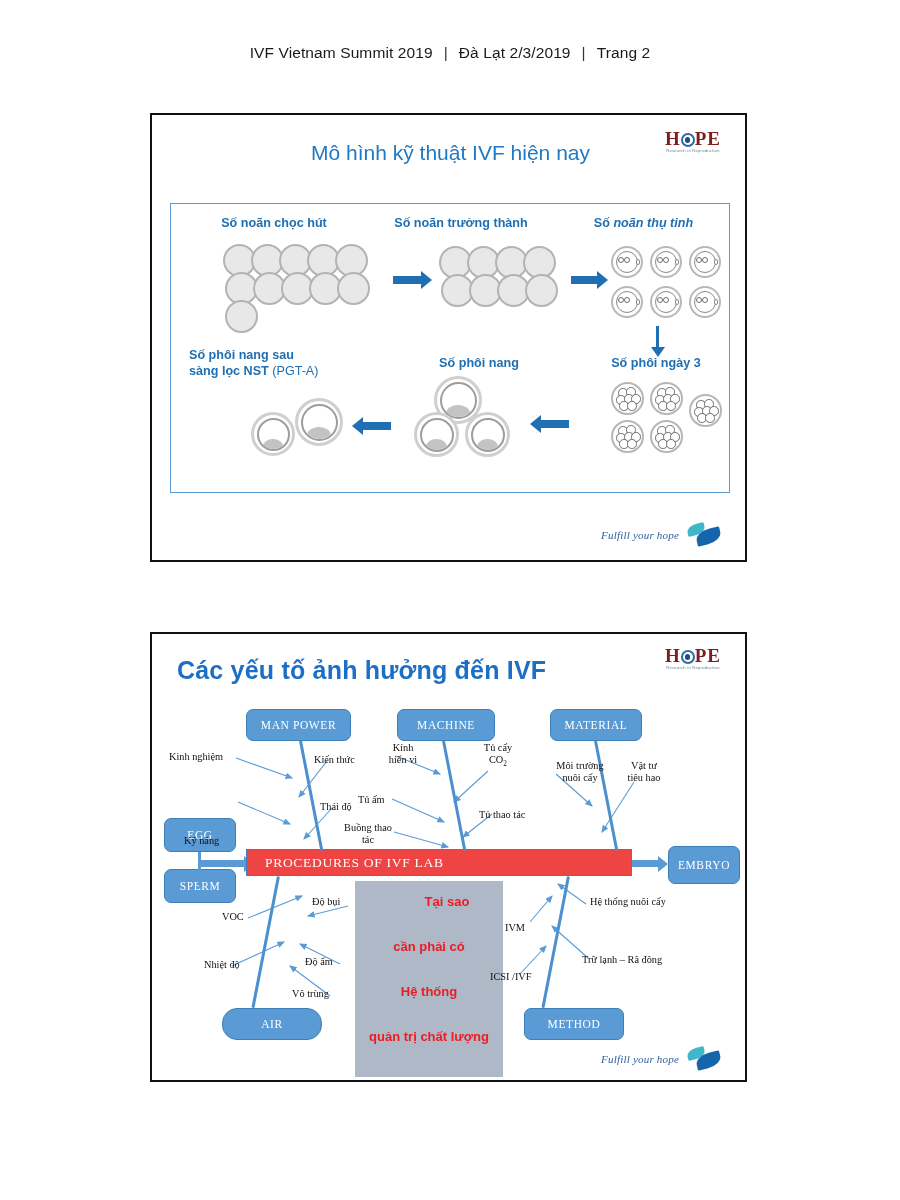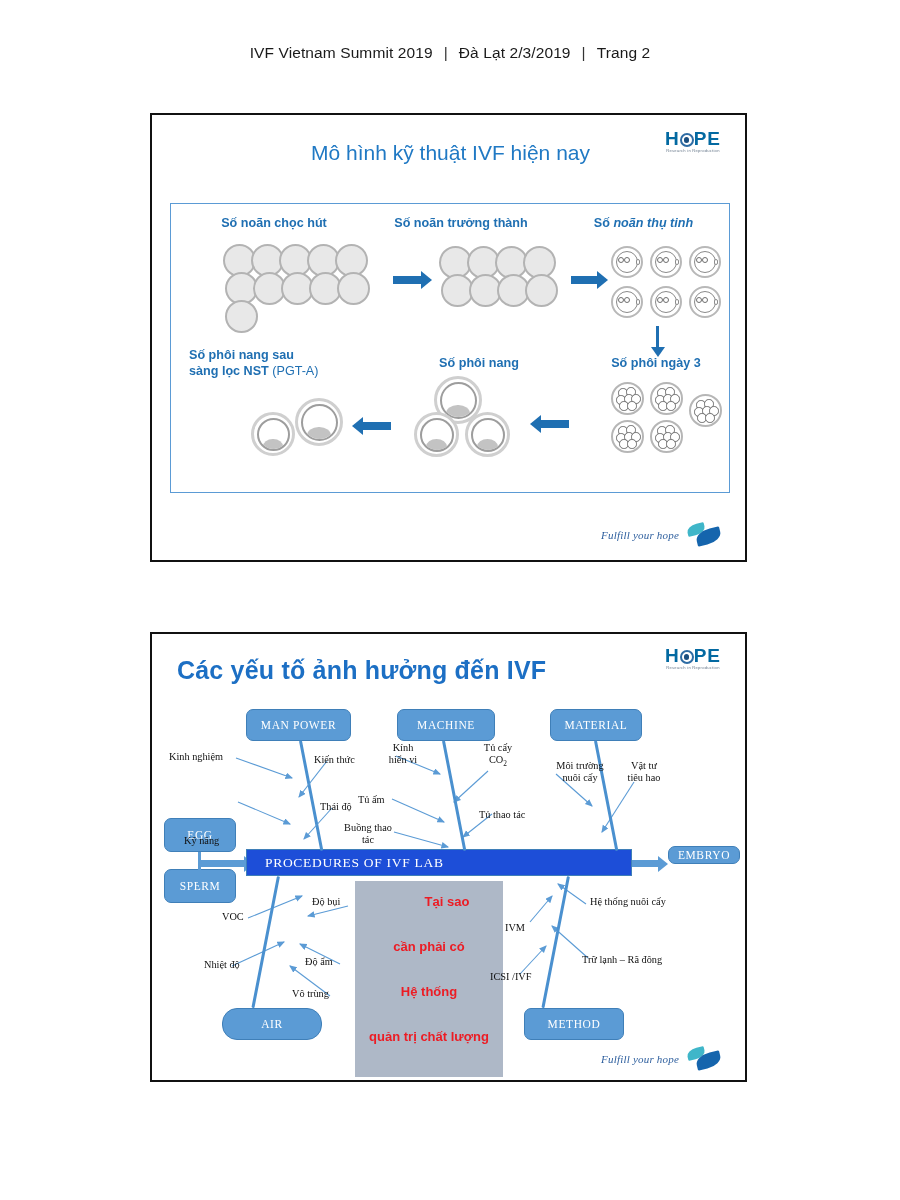--- a/index.html
+++ b/index.html
@@ -38,23 +38,23 @@
 
   
   .hope-logo {
     position: absolute;
     width: 76px; height: 30px;
     text-align: center;
     line-height: 1;
     user-select: none;
   }
   .hope-word {
-    font-family: Liberation Sans, sans-serif;
+    font-family: Liberation Serif, serif;
     font-size: 19px; font-weight: 700;
-    color: #0369a1; letter-spacing: 1px;
+    color: #7f1d1d; letter-spacing: 1px;
     position: relative; display: inline-block;
   }
   .hope-word .o-ring {
     display: inline-block;
     width: 14px; height: 14px;
     border: 2.2px solid #2e6ca4;
     border-radius: 50%;
     position: relative;
     vertical-align: -2px;
     background: #fff;
@@ -224,21 +224,21 @@
     border-radius: 7px;
     color: #ffffff;
     font-family: "Liberation Serif", serif;
     font-size: 11.5px;
     letter-spacing: .6px;
     display: flex; align-items: center; justify-content: center;
     text-align: center;
   }
   .fb-spine {
     position: absolute;
-    background: #1d4ed8;
+    background: #ef4444;
     border: 1.1px solid #3f7fb8;
     color: #fff;
     font-family: "Liberation Serif", serif;
     font-size: 13.5px;
     letter-spacing: .7px;
     display: flex; align-items: center;
     padding-left: 18px;
   }
   .fb-rib {
     position: absolute;
@@ -489,21 +489,21 @@
 
     <div class="fb-box" style="left:94px;  top:75px; width:105px; height:32px;">MAN POWER</div>
     <div class="fb-box" style="left:245px; top:75px; width:98px;  height:32px;">MACHINE</div>
     <div class="fb-box" style="left:398px; top:75px; width:92px;  height:32px;">MATERIAL</div>
 
     <div class="fb-box" style="left:70px;  top:374px; width:100px; height:32px;border-radius:15px;">AIR</div>
     <div class="fb-box" style="left:372px; top:374px; width:100px; height:32px;">METHOD</div>
 
     <div class="fb-box" style="left:12px; top:184px; width:72px; height:34px;">EGG</div>
     <div class="fb-box" style="left:12px; top:235px; width:72px; height:34px;">SPERM</div>
-    <div class="fb-box" style="left:516px; top:212px; width:72px; height:18px;">EMBRYO</div>
+    <div class="fb-box" style="left:516px; top:212px; width:72px; height:38px;">EMBRYO</div>
 
     <div class="connector" style="left:46px; top:218px; width:2.5px; height:33px;"></div>
     <div class="conn-arrow" style="left:46px; top:226px; width:48px;"></div>
     <div class="conn-arrow" style="left:480px; top:226px; width:28px;"></div>
 
     <div class="fb-spine" style="left:94px; top:215px; width:386px; height:27px;">PROCEDURES OF IVF LAB</div>
 
     <div class="gray-panel" style="left:203px; top:247px; width:148px; height:196px;">
       <div class="qline" style="top:13px;padding-left:36px;">Tại sao</div>
       <div class="qline" style="top:58px;">cần phải có</div>

